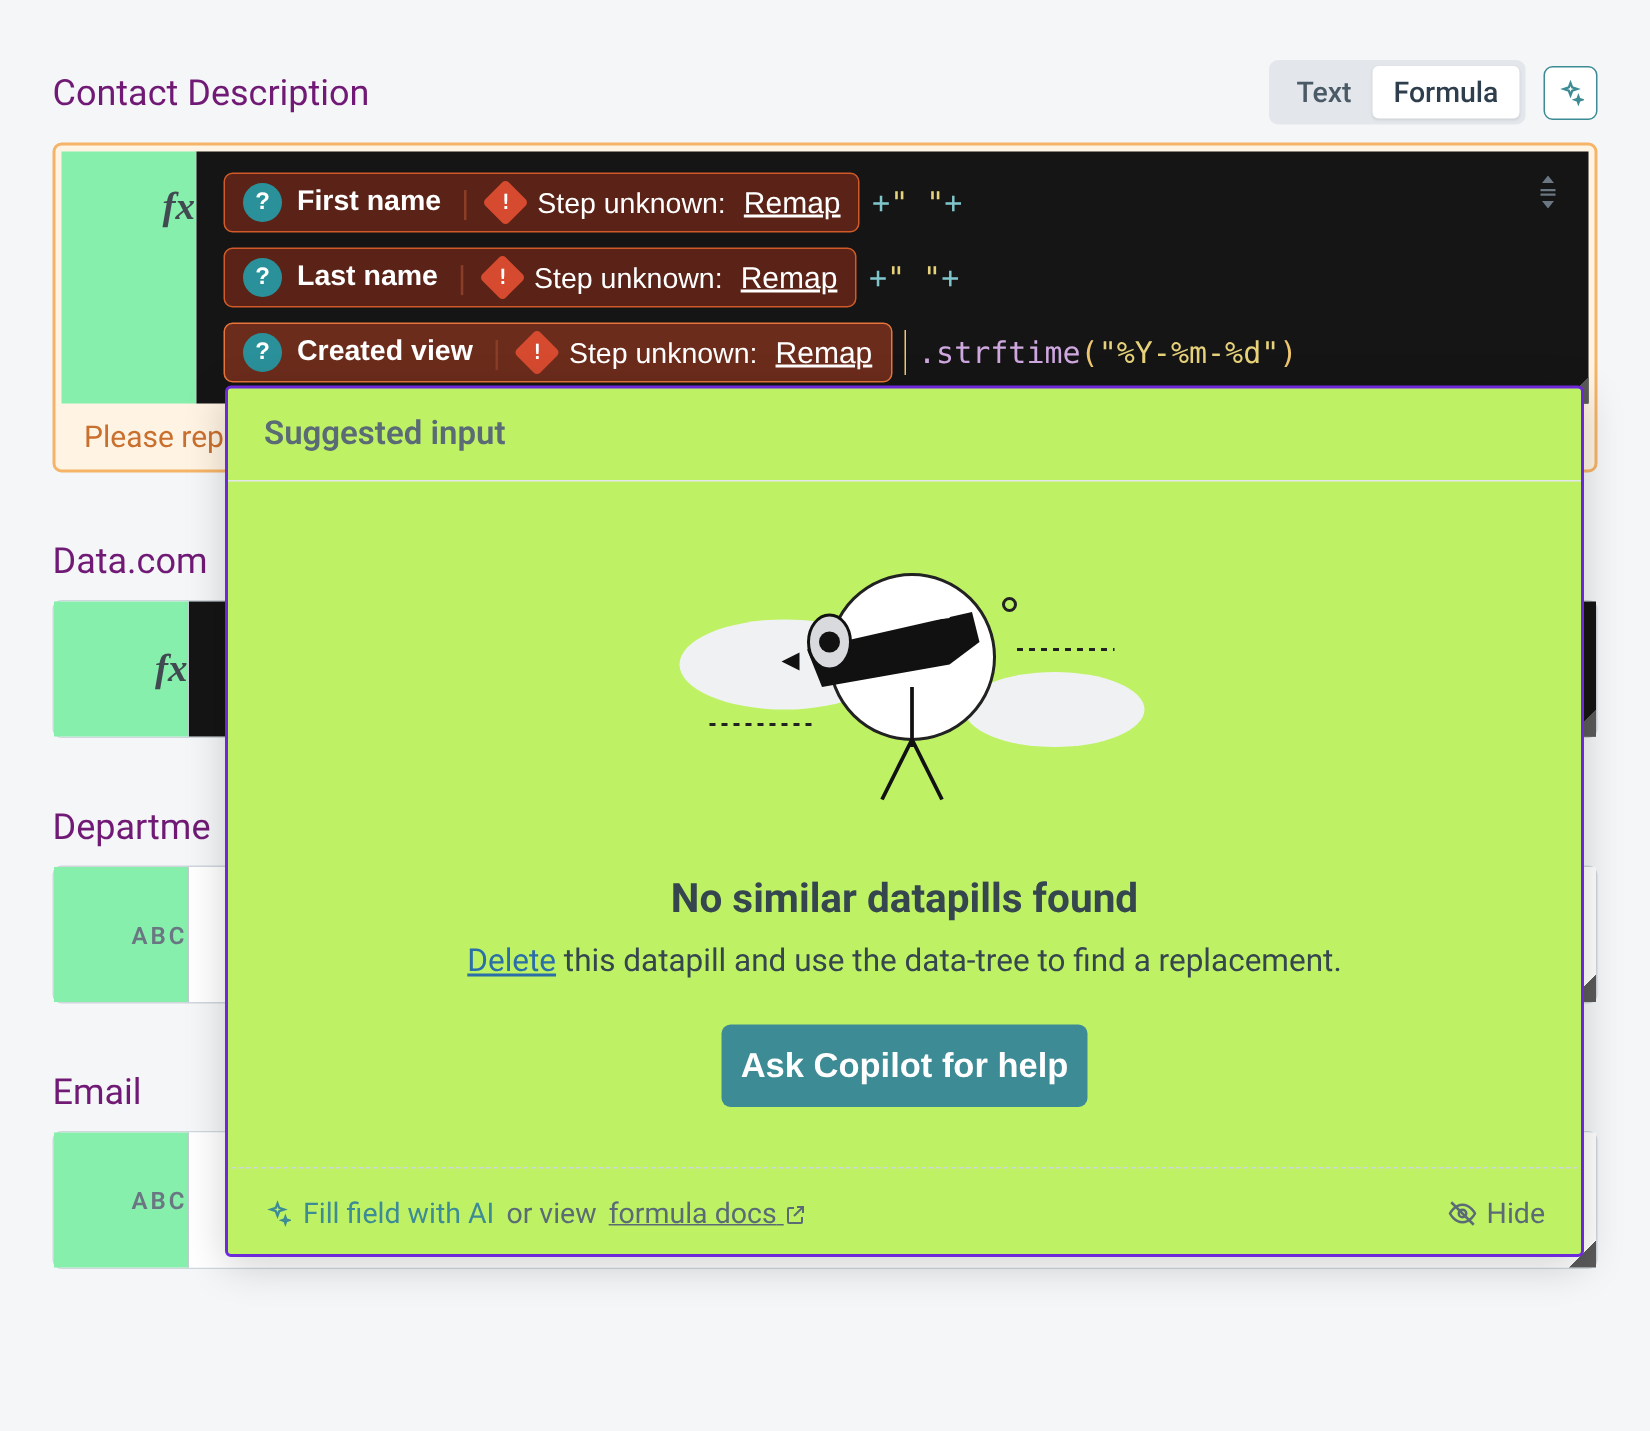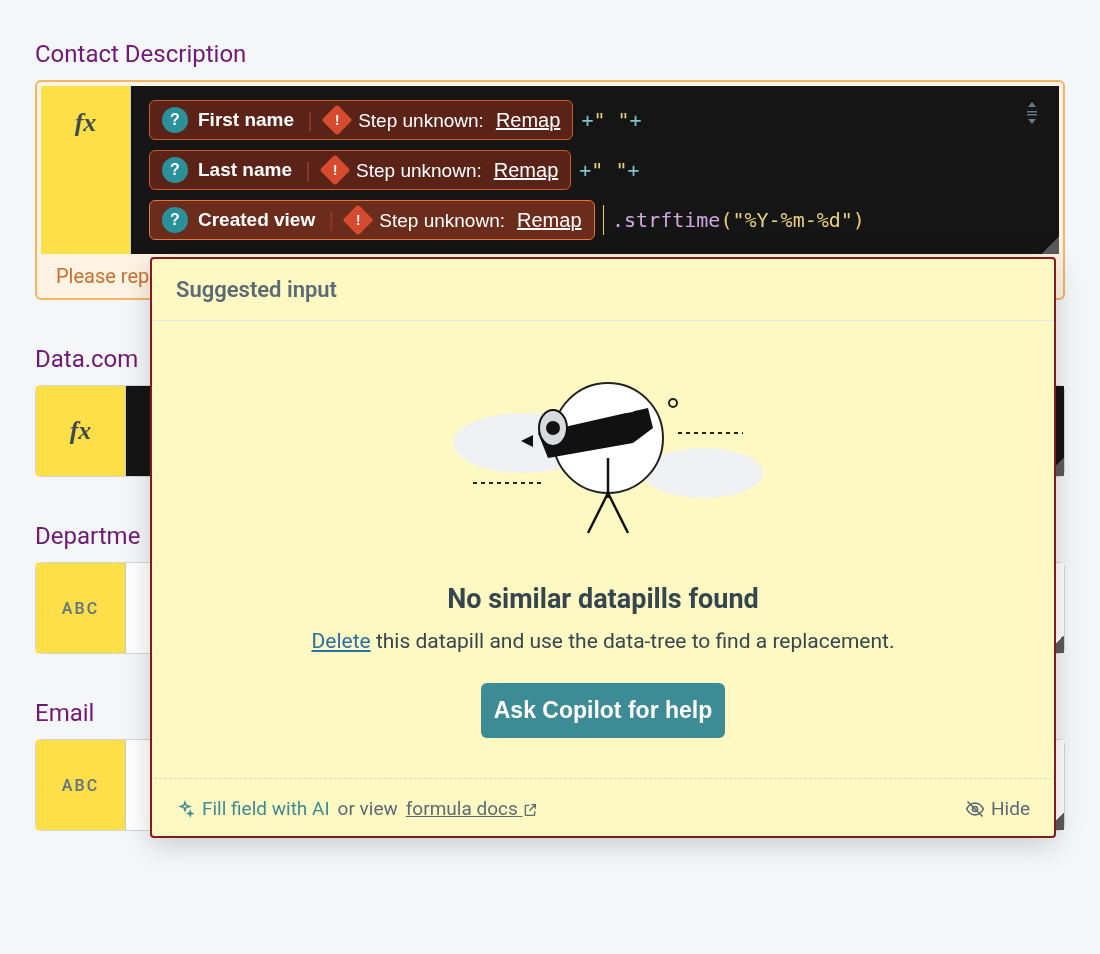--- a/index.html
+++ b/index.html
@@ -69,24 +69,24 @@
     border: 1px solid #cfd6dc;
     background: #fff;
     padding: 0;
   }
   .code-row {
     display: flex;
     align-items: stretch;
   }
   .slot {
     width: 90px;
-    background: #fde047;
+    background: #86efac;
     display: flex;
     align-items: flex-start;
-    justify-content: center;
+    justify-content: flex-end;
     padding-top: 22px;
     font-family: "Times New Roman", serif;
     font-style: italic;
     font-weight: 600;
     font-size: 26px;
     color: #424a51;
     border-right: 1px solid #c3cad0;
   }
   .slot.abc {
     font-family: inherit;
@@ -195,22 +195,22 @@
     position: relative;
   }
   .text-area.dark { background: #151515; }
 
   
   .popover {
     position: absolute;
     top: 257px;
     left: 150px;
     width: 906px;
-    background: #fef9c3;
-    border: 2px solid #7f1d1d;
+    background: #bef264;
+    border: 2px solid #6d28d9;
     border-radius: 4px;
     box-shadow: 0 6px 28px rgba(0,0,0,0.18);
     z-index: 50;
   }
   .pop-header {
     padding: 18px 24px;
     font-size: 22px;
     font-weight: 600;
     color: #5a6b76;
     border-bottom: 1px solid #e3e7eb;
@@ -264,20 +264,31 @@
   .foot-left .docs { color: #5a6b76; text-decoration: underline; cursor: pointer; }
   .foot-right { display: flex; align-items: center; gap: 6px; color: #5a6b76; cursor: pointer; }
   .ext-icon { display:inline-flex; vertical-align:middle;}
 </style>
 </head>
 <body>
 
 <div class="field-group">
   <div class="field-header">
     <div class="field-label">Contact Description</div>
+    <div class="toggle-wrap">
+      <div class="toggle-group">
+        <div class="toggle-item">Text</div>
+        <div class="toggle-item active">Formula</div>
+      </div>
+      <div class="sparkle-btn">
+        <svg width="18" height="18" viewBox="0 0 24 24" fill="none" stroke="currentColor" stroke-width="2">
+            <path d="M12 3l1.5 4L18 8.5l-4.5 1.5L12 14l-1.5-4L6 8.5 10.5 7 12 3zM19 15l.8 2.2L22 18l-2.2.8L19 21l-.8-2.2L16 18l2.2-.8L19 15z"></path>
+          </svg>
+      </div>
+    </div>
   </div>
 
   <div class="input-wrap">
     <div class="code-row">
       <div class="slot">
           <span>fx</span>
         </div>
       <div class="code-area">
 
         <div class="code-line">

